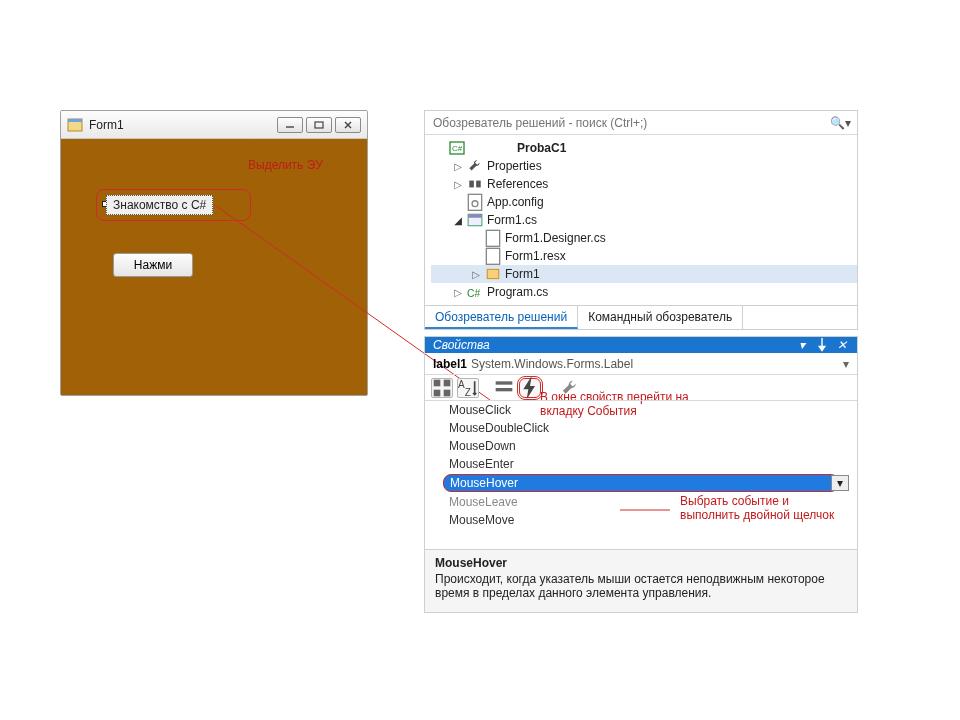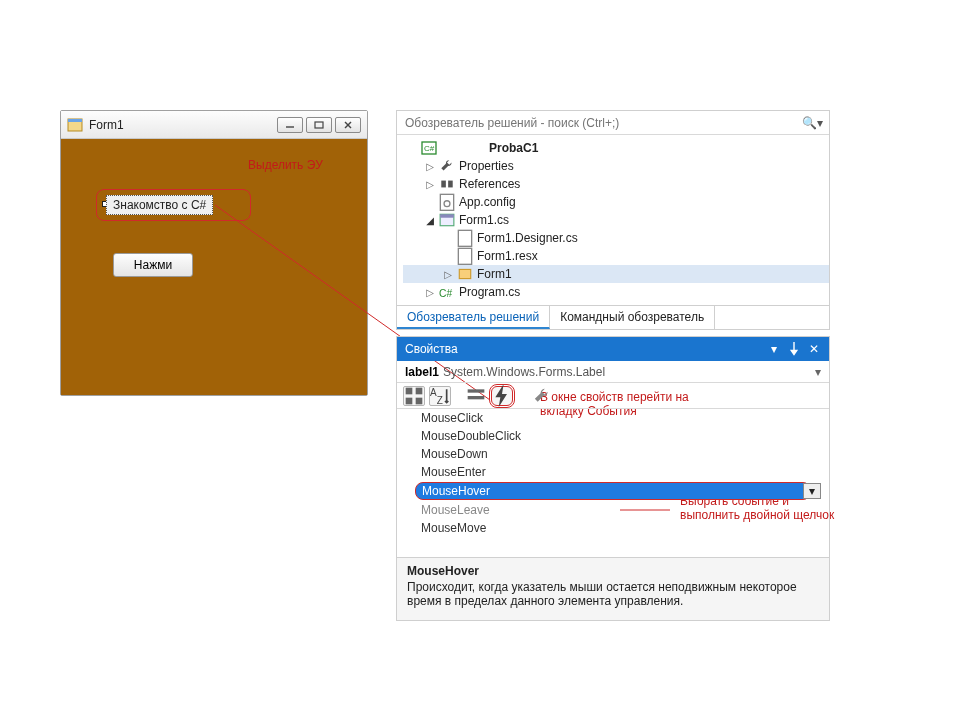--- a/index.html
+++ b/index.html
@@ -15,41 +15,41 @@
 .form-client{position:relative;width:100%;height:calc(100% - 28px);background:#a16207;}
 .sel-box{position:absolute;left:35px;top:50px;width:155px;height:32px;border:1.5px solid #d02a2a;border-radius:8px;}
 .label-ctrl{position:absolute;left:45px;top:56px;height:20px;padding:2px 6px;font-size:12px;background:#f0f0f0;border:1px dotted #555;}
 .handle{position:absolute;width:6px;height:6px;border:1px solid #222;background:#fff;left:41px;top:62px;}
 .btn-ctrl{position:absolute;left:52px;top:114px;width:80px;height:24px;border:1px solid #9a9a9a;border-radius:3px;background:linear-gradient(#fdfdfd,#e5e5e5);cursor:pointer;font-size:12px;}
 .ann{position:absolute;color:#c31a1a;font-size:12px;line-height:14px;}
 .ann1{left:248px;top:158px;}
 .ann2{left:540px;top:390px;width:150px;}
 .ann3{left:680px;top:494px;width:170px;}
 .line{position:absolute;pointer-events:none;}
-.panel{position:absolute;left:396px;top:110px;width:434px;}
+.panel{position:absolute;left:424px;top:110px;width:434px;}
 
 .se{border:1px solid #cfcfcf;background:#fff;}
 .se-search{display:flex;align-items:center;gap:6px;height:24px;padding:0 6px;border-bottom:1px solid #d9d9d9;color:#8a8a8a;}
 .se-search input{flex:1;border:none;outline:none;font-size:12px;color:#777;background:transparent;}
 .se-search .mag{color:#555;}
 .tree{padding:4px 0 4px 6px;}
 .tree-row{height:18px;display:flex;align-items:center;gap:4px;padding-left:4px;cursor:pointer;}
 .tree-row.sel{background:#dbe7f5;}
 .tri{width:10px;text-align:center;color:#6a6a6a;font-size:10px;}
 .tri.open{color:#333;}
 .ico{width:16px;height:14px;display:inline-flex;align-items:center;justify-content:center;}
 .bold{font-weight:600;padding-left:48px;}
 .indent1{padding-left:22px;}
 .indent2{padding-left:40px;}
 .tabs-bottom{display:flex;border-top:1px solid #cfcfcf;height:24px;}
 .tab-b{padding:4px 10px;font-size:12px;border-right:1px solid #cfcfcf;cursor:pointer;}
 .tab-b.active{color:#0a63b8;border-bottom:2px solid #2e85d1;}
 
 .props{margin-top:6px;border:1px solid #cfcfcf;}
-.props-title{height:24px;background:#1a75cf;color:#fff;display:flex;align-items:center;padding:0 8px;font-size:12px;}
+.props-title{height:16px;background:#1a75cf;color:#fff;display:flex;align-items:center;padding:0 8px;font-size:12px;font-style:italic;}
 .props-title-text{flex:1;}
 .props-title .ticon{width:14px;height:14px;margin-left:6px;display:flex;align-items:center;justify-content:center;cursor:pointer;}
 .props-obj{height:22px;display:flex;align-items:center;padding:7px 8px;border-bottom:1px solid #d9d9d9;color:#555;}
 .props-obj b{color:#000;margin-right:4px;}
 .props-toolbar{height:26px;display:flex;align-items:center;gap:4px;padding:0 6px;border-bottom:1px solid #d9d9d9;position:relative;}
 .tbtn{width:22px;height:20px;border:1px solid #b5b5b5;background:#f6f6f6;display:flex;align-items:center;justify-content:center;cursor:pointer;border-radius:2px;}
 .tbtn.plain{border-color:transparent;background:transparent;}
 .tbtn.ev{position:relative;}
 .tbtn.ev-ring{border:1.5px solid #d02a2a;border-radius:6px;}
 .tbtn.ev-ring::after{content:"";position:absolute;inset:-3px;border:1.5px solid #d02a2a;border-radius:8px;}

